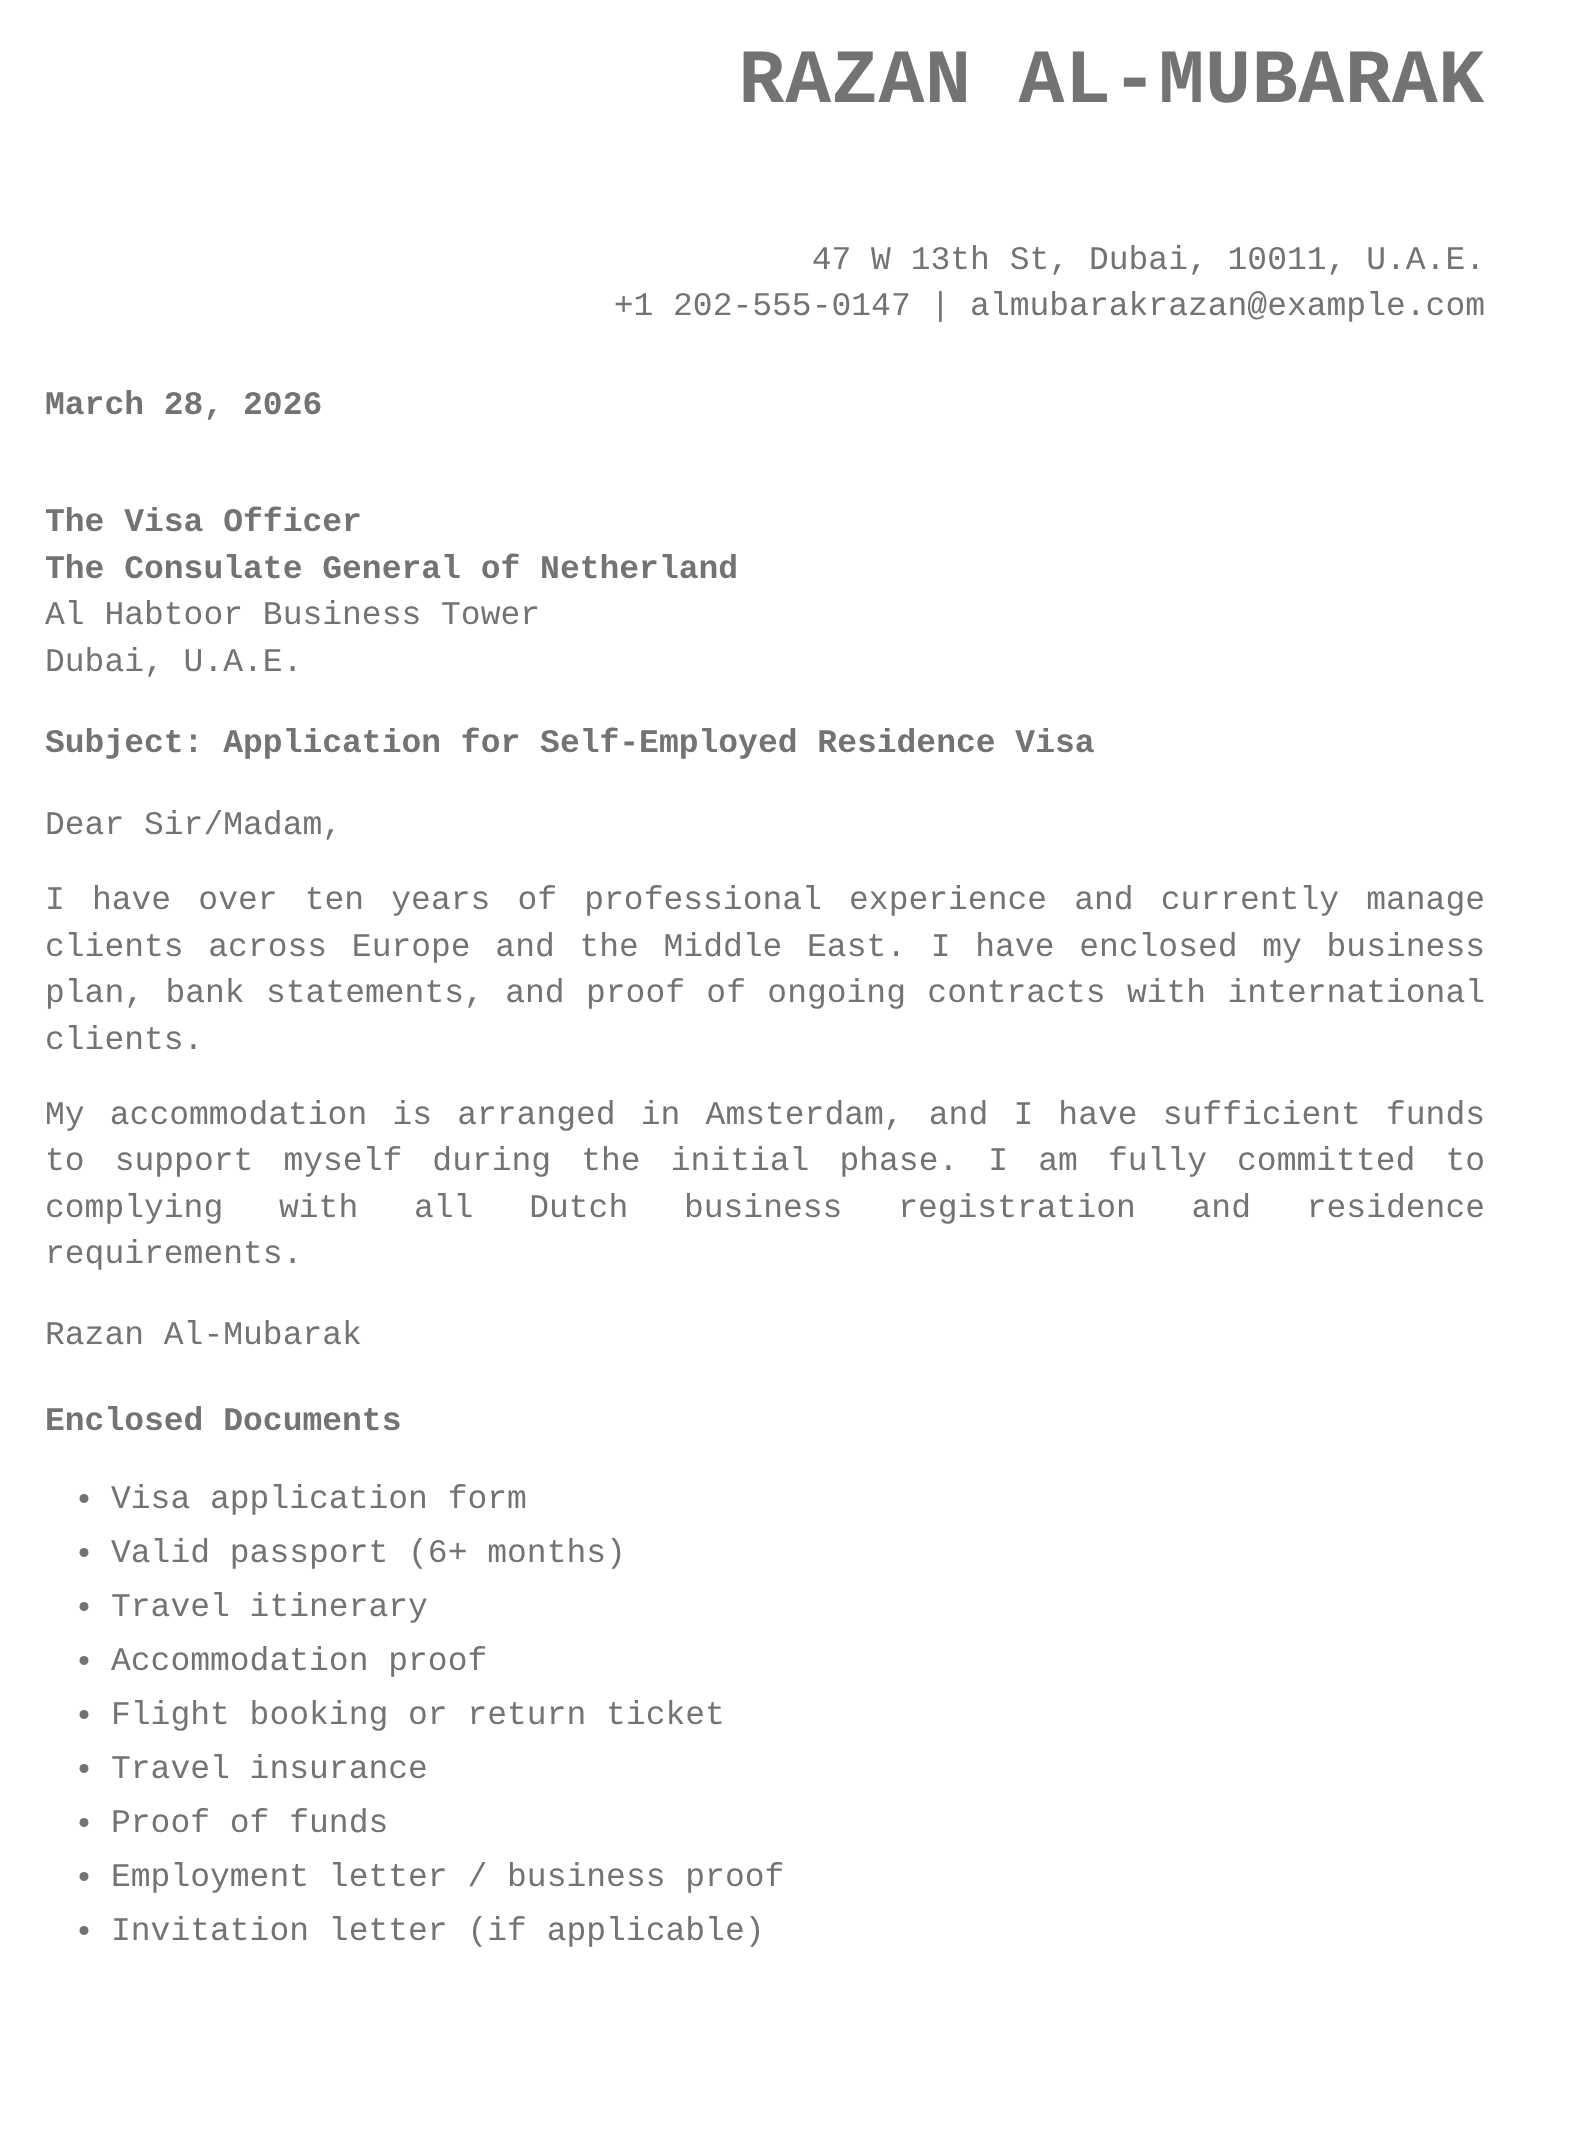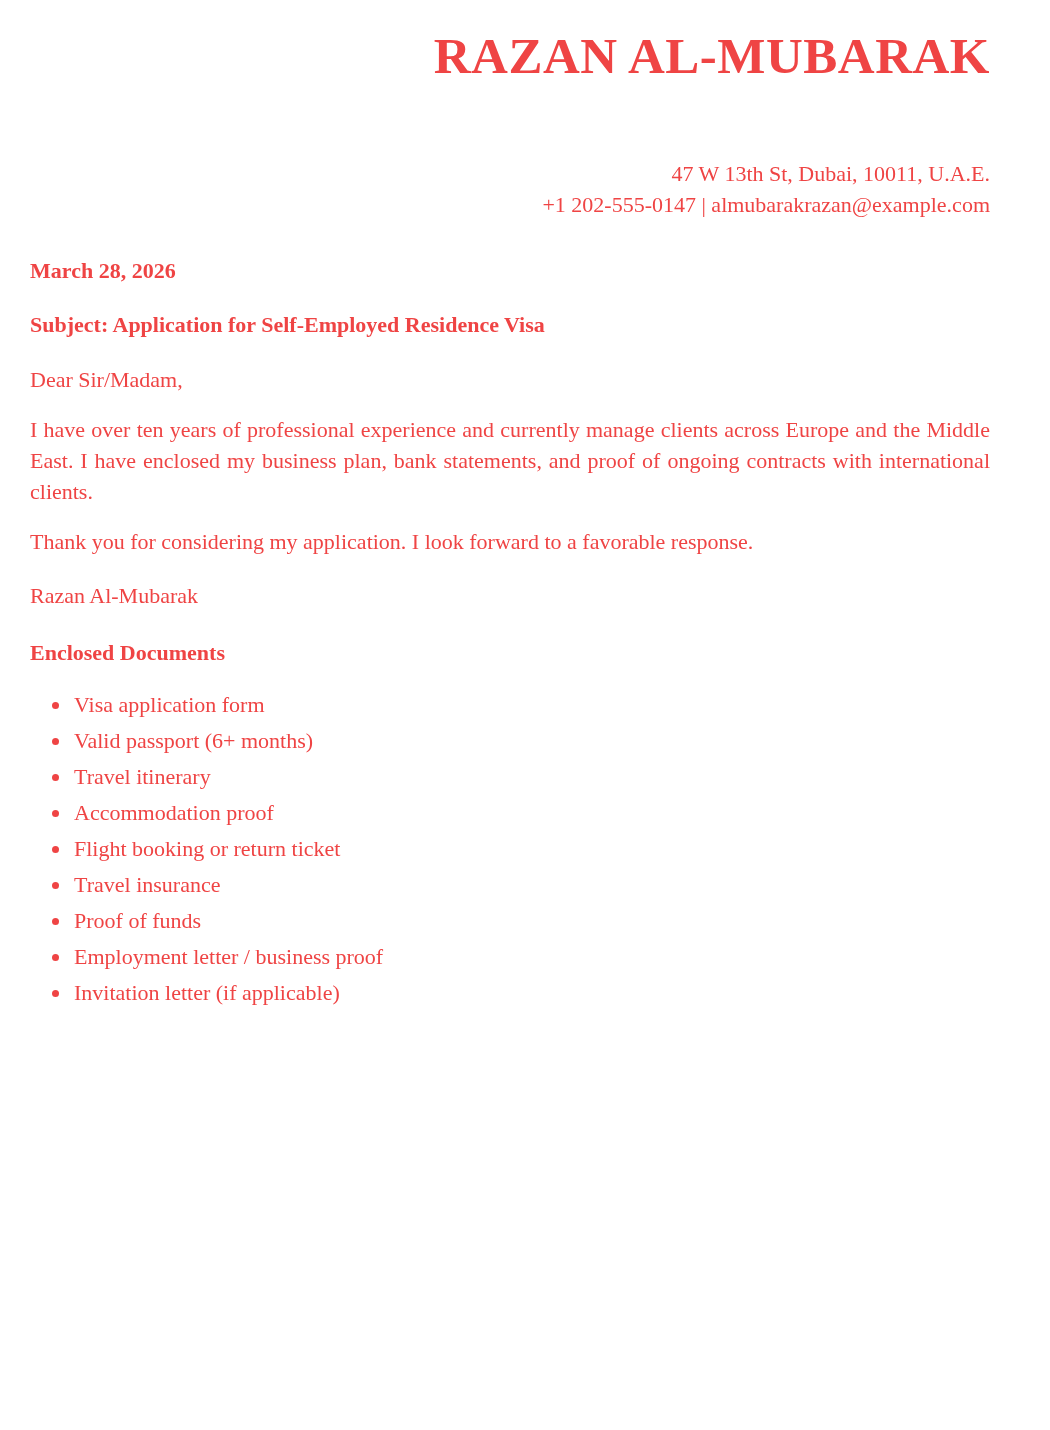--- a/index.html
+++ b/index.html
@@ -5,22 +5,22 @@
   html, body {
     margin: 0;
     padding: 0;
     background: #ffffff;
   }
   .page {
     width: 1050px;
     height: 1430px;
     box-sizing: border-box;
     background: #ffffff;
-    color: #ef4444;
-    font-family: Liberation Serif, serif;
+    color: #737373;
+    font-family: Liberation Mono, monospace;
     font-size: 22px;
     line-height: 31px;
     padding: 26px 60px 20px 30px;
     overflow: hidden;
   }
   .doc-title {
     font-size: 51px;
     line-height: 60px;
     font-weight: bold;
     text-align: right;
@@ -74,30 +74,36 @@
 
   <h1 class="doc-title">RAZAN AL-MUBARAK</h1>
 
   <div class="contact-block">
     <div>47 W 13th St, Dubai, 10011, U.A.E.</div>
     <div>+1 202-555-0147 | almubarakrazan@example.com</div>
   </div>
 
   <div class="date-line">March 28, 2026</div>
 
+  <div class="recipient-block">
+    <div class="bold">The Visa Officer</div>
+    <div class="bold">The Consulate General of Netherland</div>
+    <div>Al Habtoor Business Tower</div>
+    <div>Dubai, U.A.E.</div>
+  </div>
 
   <div class="subject-line">Subject: Application for Self-Employed Residence Visa</div>
 
   <div class="salutation">Dear Sir/Madam,</div>
 
 
   <p class="body-para">I have over ten years of professional experience and currently manage clients across Europe and the Middle East. I have enclosed my business plan, bank statements, and proof of ongoing contracts with international clients.</p>
 
+  <p class="body-para">My accommodation is arranged in Amsterdam, and I have sufficient funds to support myself during the initial phase. I am fully committed to complying with all Dutch business registration and residence requirements.</p>
 
-  <p class="body-para">Thank you for considering my application. I look forward to a favorable response.</p>
 
   <div class="closing-block">
     <div>Razan Al-Mubarak</div>
   </div>
 
   <div class="enclosed-heading">Enclosed Documents</div>
 
   <ul class="enclosed-list">
     <li>Visa application form</li>
     <li>Valid passport (6+ months)</li>

